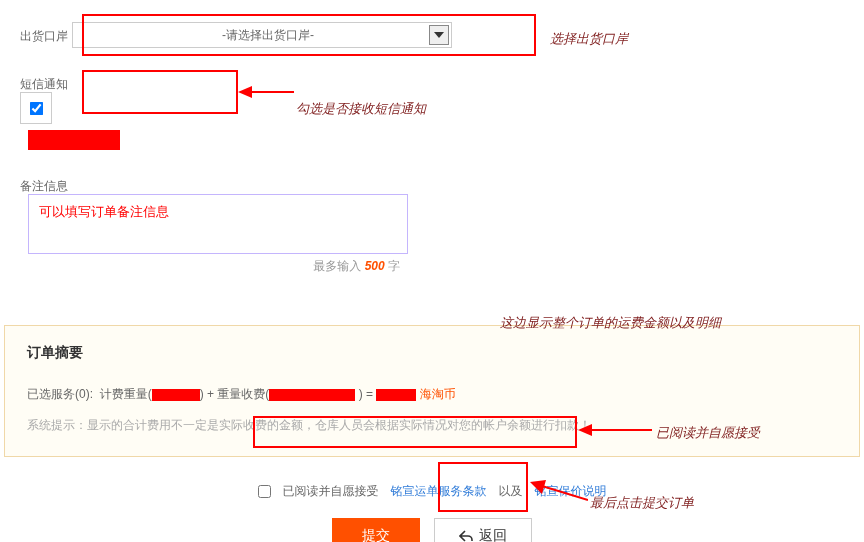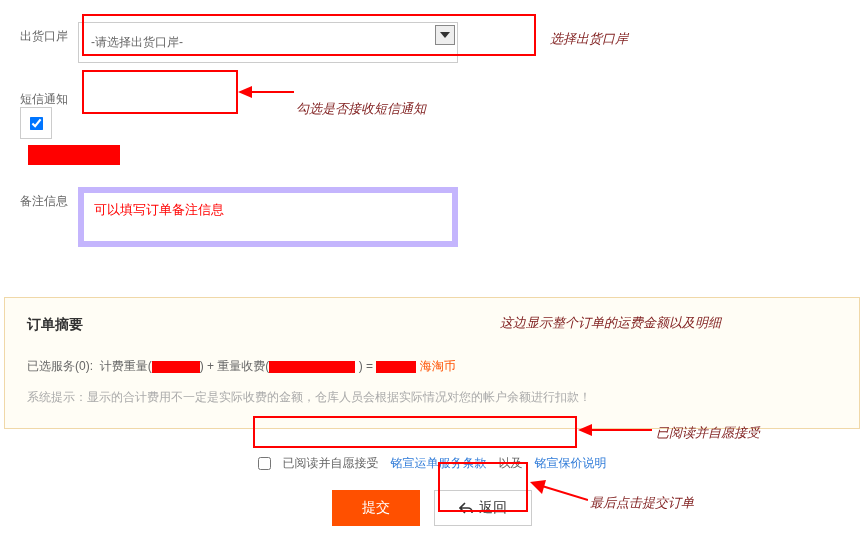--- a/index.html
+++ b/index.html
@@ -18,32 +18,33 @@
     align-items: flex-start;
     margin-bottom: 22px;
     padding-left: 20px;
   }
   .form-label {
     width: 52px;
     color: #666;
     padding-top: 6px;
     line-height: 16px;
     text-align: left;
-    margin-right: 6px;
+    margin-right: 0;
   }
   .select-wrap {
     width: 380px;
-    height: 41px;
+    height: 26px;
     border: 1px solid #ccc;
     background: #fff;
     position: relative;
     display: flex;
     align-items: center;
     padding-left: 12px;
     color: #666;
+    justify-content: center;
   }
   .select-btn {
     position: absolute;
     right: 2px;
     top: 2px;
     width: 20px;
     height: 20px;
     border: 1px solid #888;
     background: #eee;
     display: flex;
@@ -67,26 +68,27 @@
     background: #ff0000;
     width: 92px;
     height: 20px;
     margin-left: 8px;
     margin-top: 6px;
   }
 
   .textarea {
     width: 380px;
     height: 60px;
-    border: 6px solid #c4b5fd;
+    border: 1px solid #c4b5fd;
     padding: 8px 10px;
     color: #ff0000;
     font-size: 13px;
     resize: none;
     font-family: inherit;
+    margin-left: 8px;
   }
   .char-limit {
     width: 380px;
     text-align: right;
     color: #999;
     font-size: 12px;
     margin-top: 4px;
   }
   .char-limit .num { color: #ff5000; font-style: italic; font-weight: bold; }
 
@@ -186,24 +188,29 @@
 </div>
 
 <div class="form-row" style="margin-top:4px;flex-direction:column;">
   <div class="form-label">短信通知</div>
   <div class="checkbox-box">
     <input type="checkbox" checked="" style="">
   </div>
   <div class="redacted"></div>
 </div>
 
-<div class="form-row" style="margin-top:10px; margin-bottom:4px;">
+<div class="form-row" style="margin-top:10px; margin-bottom:4px;flex-direction:column;">
   <div class="form-label">备注信息</div>
   <div style="display:flex; flex-direction:column;">
     <textarea class="textarea" style="">可以填写订单备注信息</textarea>
+    <div class="char-limit">
+      <span>最多输入</span>
+      <span class="num">500</span>
+      <span>字</span>
+    </div>
   </div>
 </div>
 
 <div class="summary">
   <div class="summary-title">订单摘要</div>
   <div class="summary-line1">
     <span>已选服务(0):</span>&nbsp;
     <span>计费重量</span><span>(</span><span class="redspan" style="width:48px;"></span><span>)</span>
     <span> + </span>
     <span>重量收费</span><span>(</span><span class="redspan" style="width:86px;"></span>

